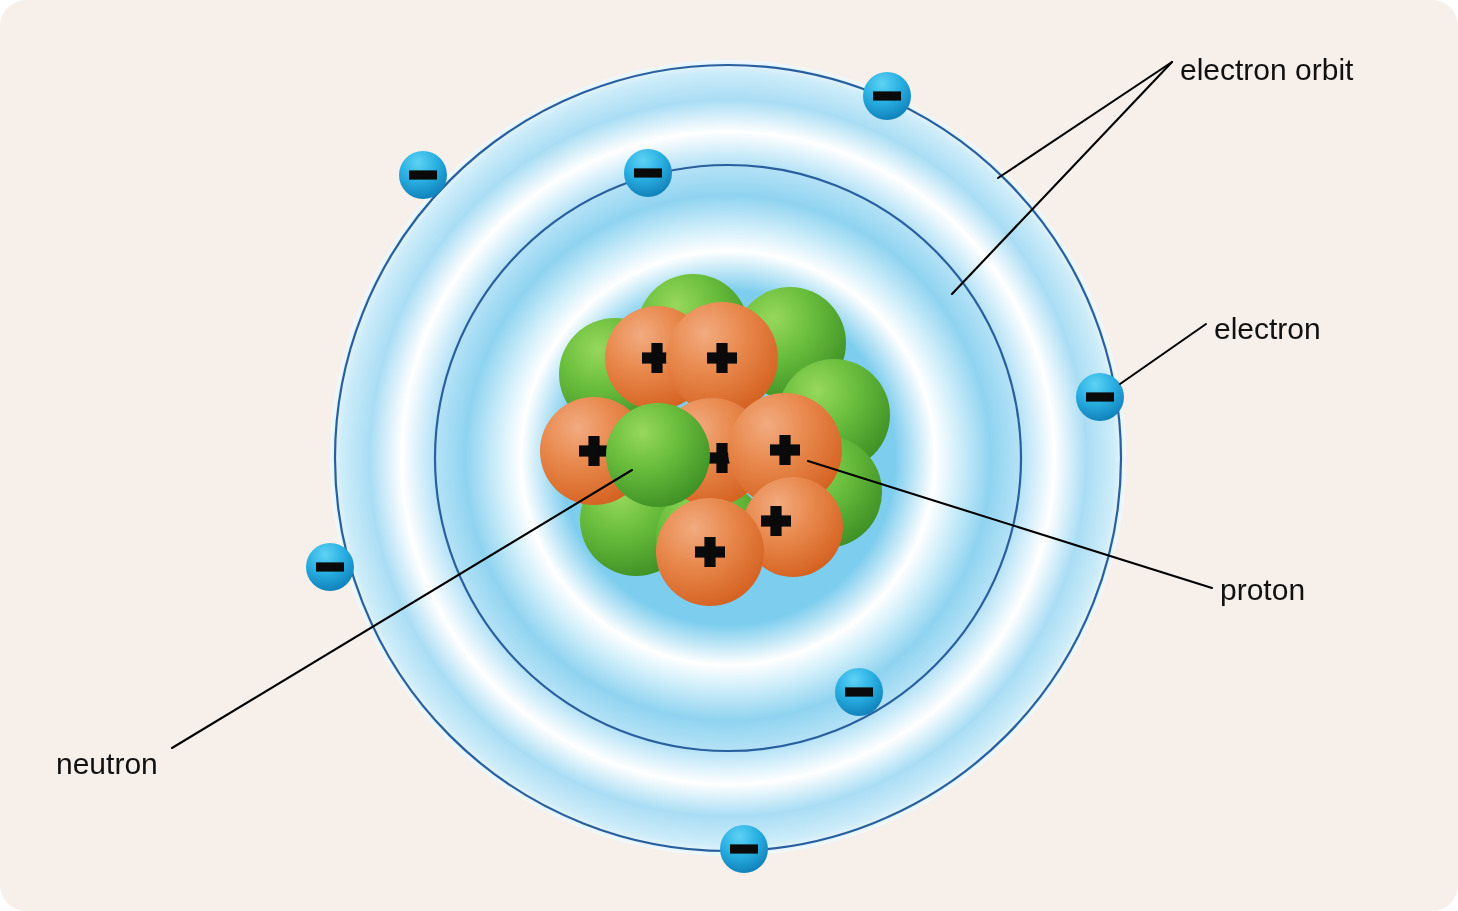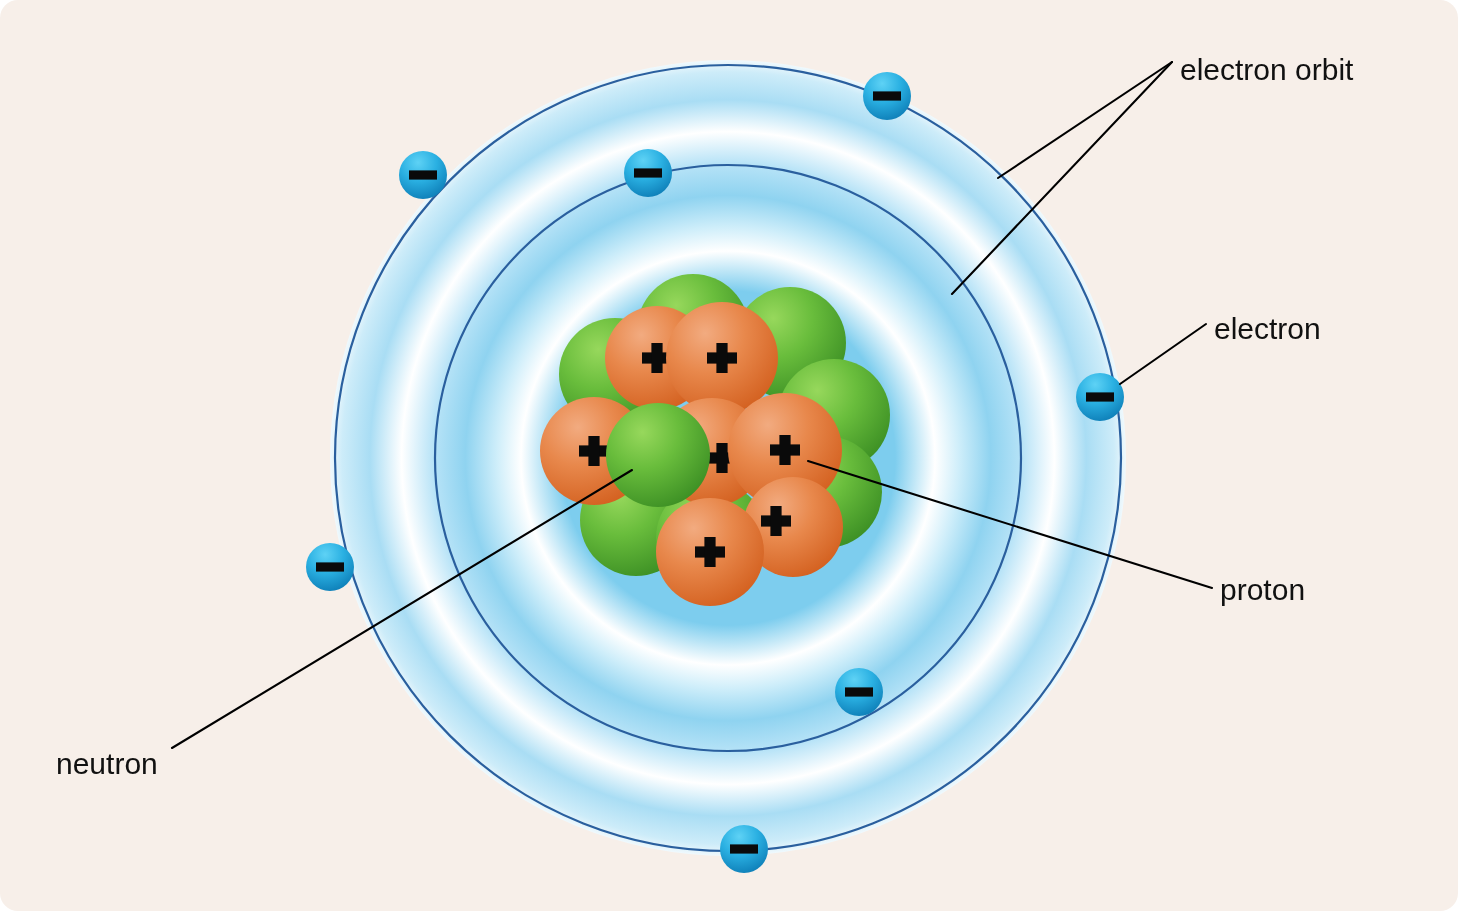--- a/index.html
+++ b/index.html
@@ -5,21 +5,21 @@
   html, body {
     margin: 0;
     padding: 0;
     background: #ffffff;
   }
   #canvas {
     position: relative;
     width: 1458px;
     height: 911px;
     background: #f7efe9;
-    border-radius: 18px;
+    border-radius: 26px;
     overflow: hidden;
     font-family: "Liberation Sans", sans-serif;
   }
   #atom-svg {
     position: absolute;
     left: 0;
     top: 0;
     width: 1458px;
     height: 911px;
     display: block;

